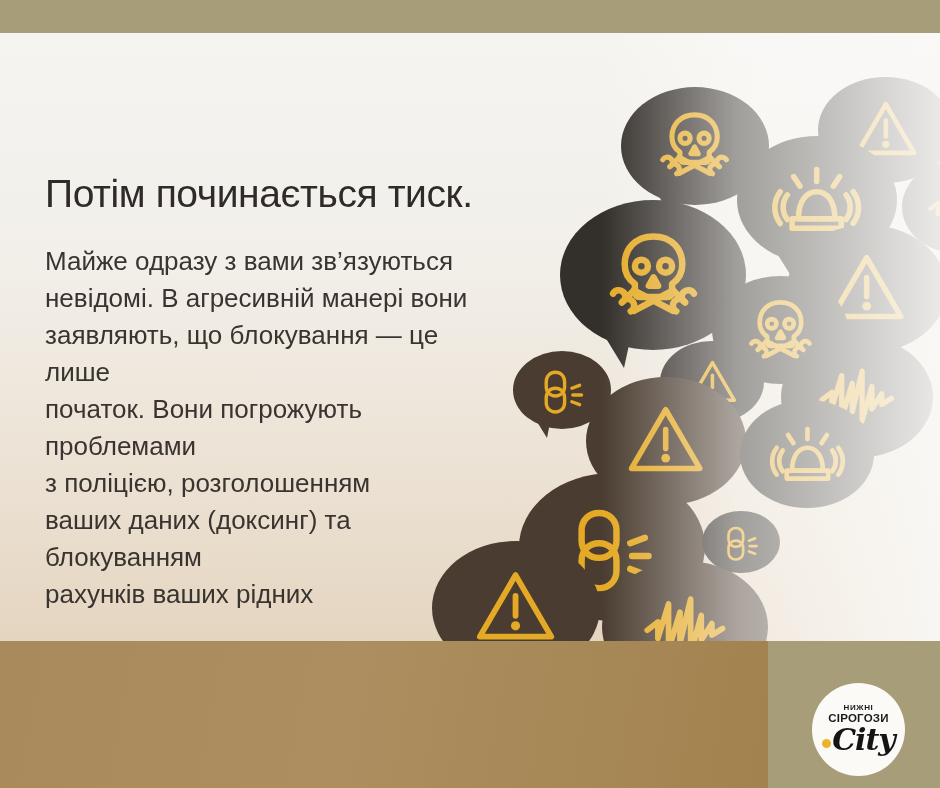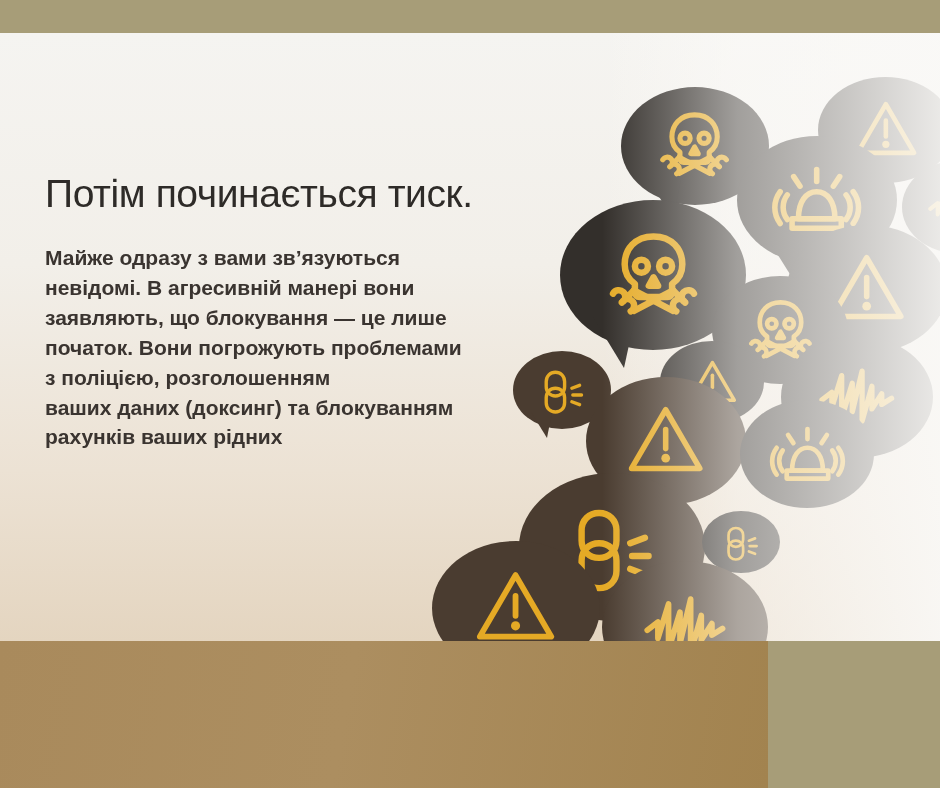--- a/index.html
+++ b/index.html
@@ -44,23 +44,23 @@
   .headline{
     margin:0;
     font-size:39px;line-height:1.14;
     font-weight:normal;
     letter-spacing:-0.4px;
     color:#2E2B28;
     font-family:"Liberation Sans","DejaVu Sans",sans-serif;
   }
   .body-copy{
     margin:27px 0 0 0;
-    font-size:21px;line-height:1.42;
+    font-size:26px;line-height:1.42;
     color:#3A3430;
-    font-weight:bold;
+    font-weight:normal;
     white-space:pre-line;
     font-family:"Liberation Sans","DejaVu Sans",sans-serif;
   }
 
   
   .bubbles{position:absolute;left:0;top:0;width:940px;height:608px;}
   .bubble{position:absolute;}
   .bubble .body{
     position:absolute;left:0;top:0;width:100%;height:100%;
     border-radius:50%;
@@ -285,14 +285,22 @@
     <h1 class="headline">Потім починається тиск.</h1>
     <p class="body-copy">Майже одразу з вами зв’язуються
 невідомі. В агресивній манері вони
 заявляють, що блокування — це лише
 початок. Вони погрожують проблемами
 з поліцією, розголошенням
 ваших даних (доксинг) та блокуванням
 рахунків ваших рідних</p>
   </div>
 
+  <div class="logo">
+    <div class="logo-l1">НИЖНІ</div>
+    <div class="logo-l2">СІРОГОЗИ</div>
+    <div class="logo-city-wrap">
+      <span class="logo-dot"></span>
+      <span class="logo-city">City</span>
+    </div>
+  </div>
 
 </div>
 
 </body></html>

